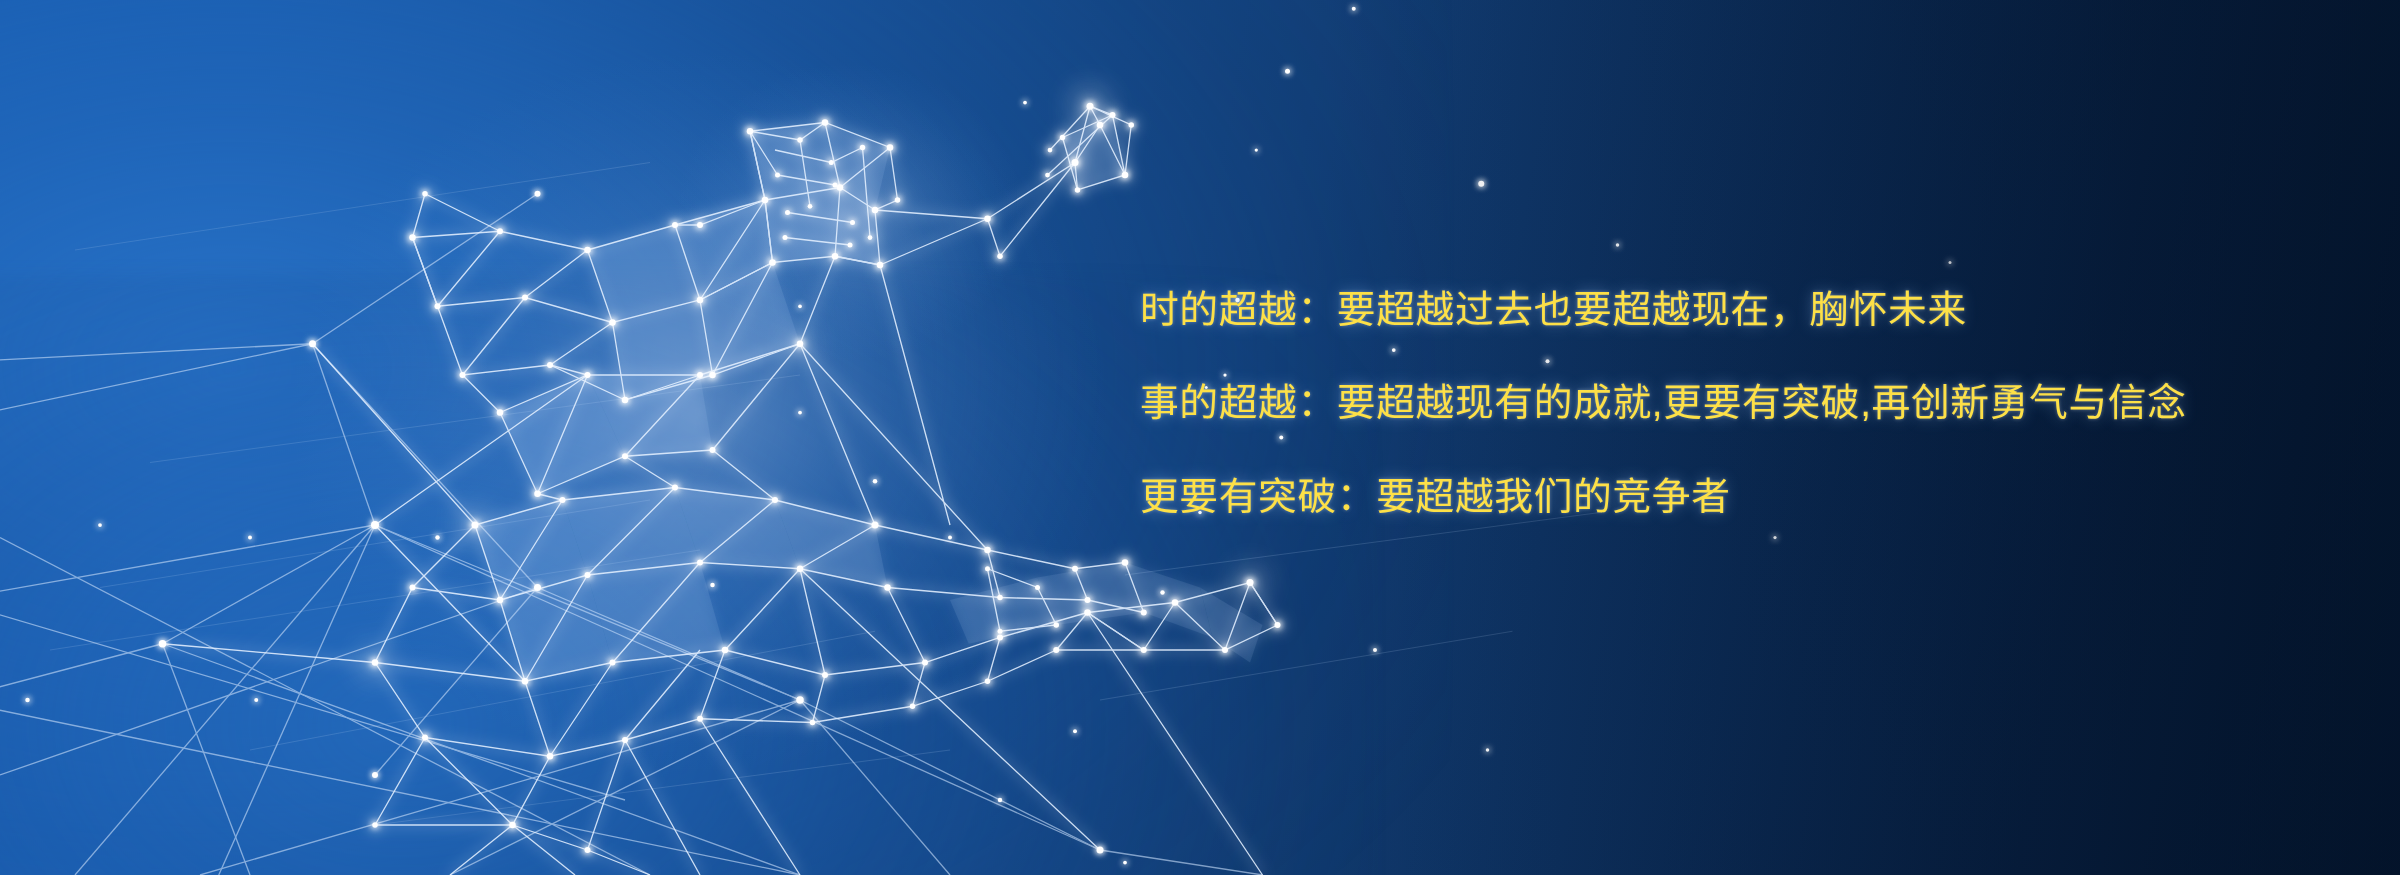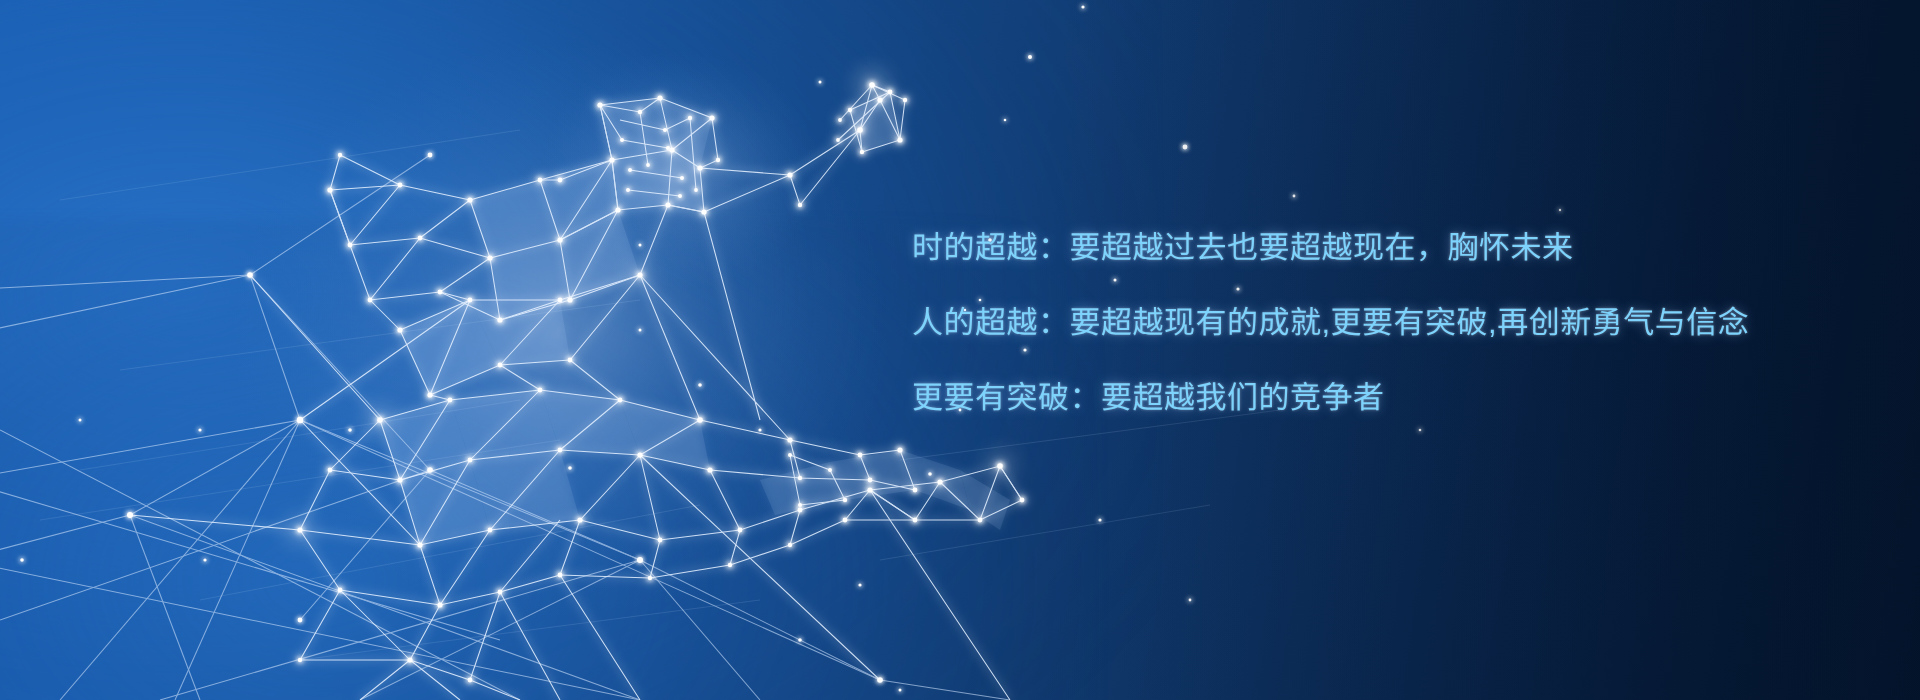--- a/index.html
+++ b/index.html
@@ -84,21 +84,21 @@
   }
 
   
   #text-block {
     position: absolute;
     left: 912px;
     top: 232px;
     width: 900px;
   }
   .tagline {
-    color: #7dd3fc;
+    color: #fde047;
     font-size: 31px;
     line-height: 1;
     letter-spacing: 0.5px;
     margin: 0 0 44px 0;
     white-space: nowrap;
     text-shadow: 0 0 12px rgba(150,200,255,0.45),
                  0 0 3px rgba(255,255,255,0.35);
   }
   .tagline:last-child { margin-bottom: 0; }
 </style>
@@ -415,17 +415,17 @@
       <circle cx="1115" cy="280" r="1.5"></circle>
       <circle cx="860" cy="585" r="1.6"></circle>
       <circle cx="965" cy="310" r="1.2"></circle>
     </g>
   </svg>
 
   <div class="bg-vignette-right"></div>
 
   <div id="text-block">
     <p class="tagline">时的超越：要超越过去也要超越现在，胸怀未来</p>
-    <p class="tagline">人的超越：要超越现有的成就,更要有突破,再创新勇气与信念</p>
+    <p class="tagline">事的超越：要超越现有的成就,更要有突破,再创新勇气与信念</p>
     <p class="tagline">更要有突破：要超越我们的竞争者</p>
   </div>
 
 </div>
 
 </body></html>

